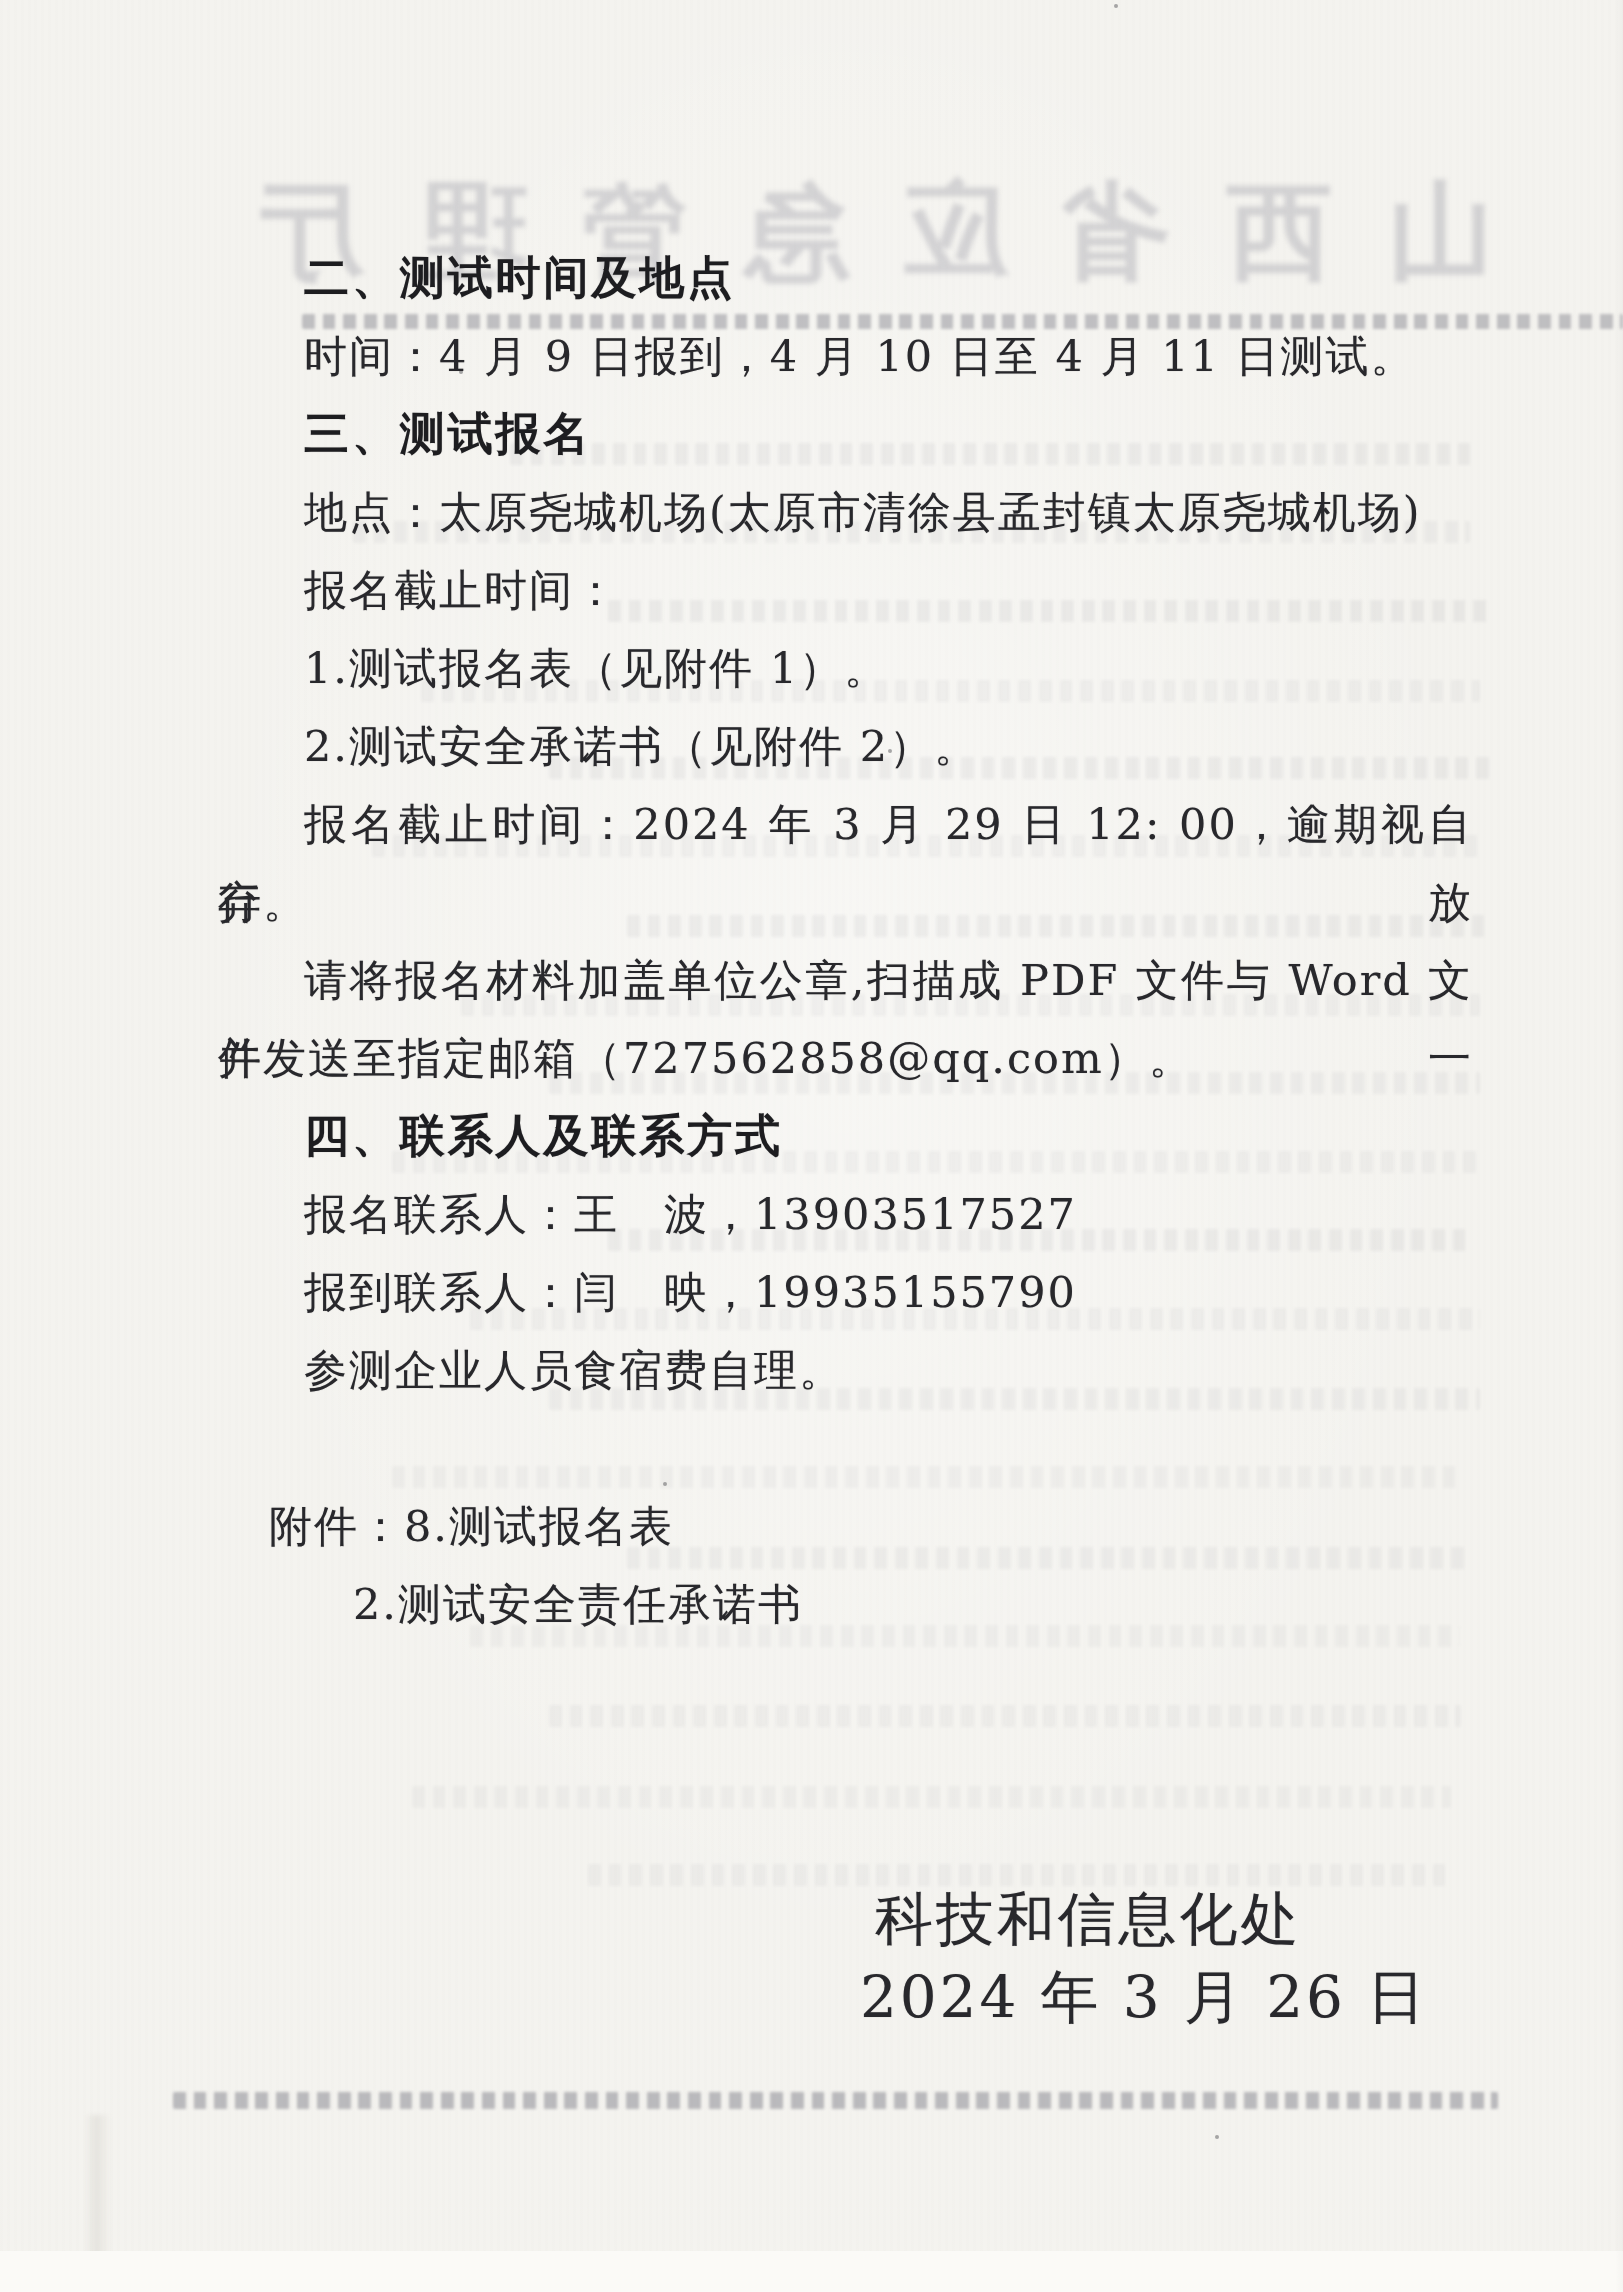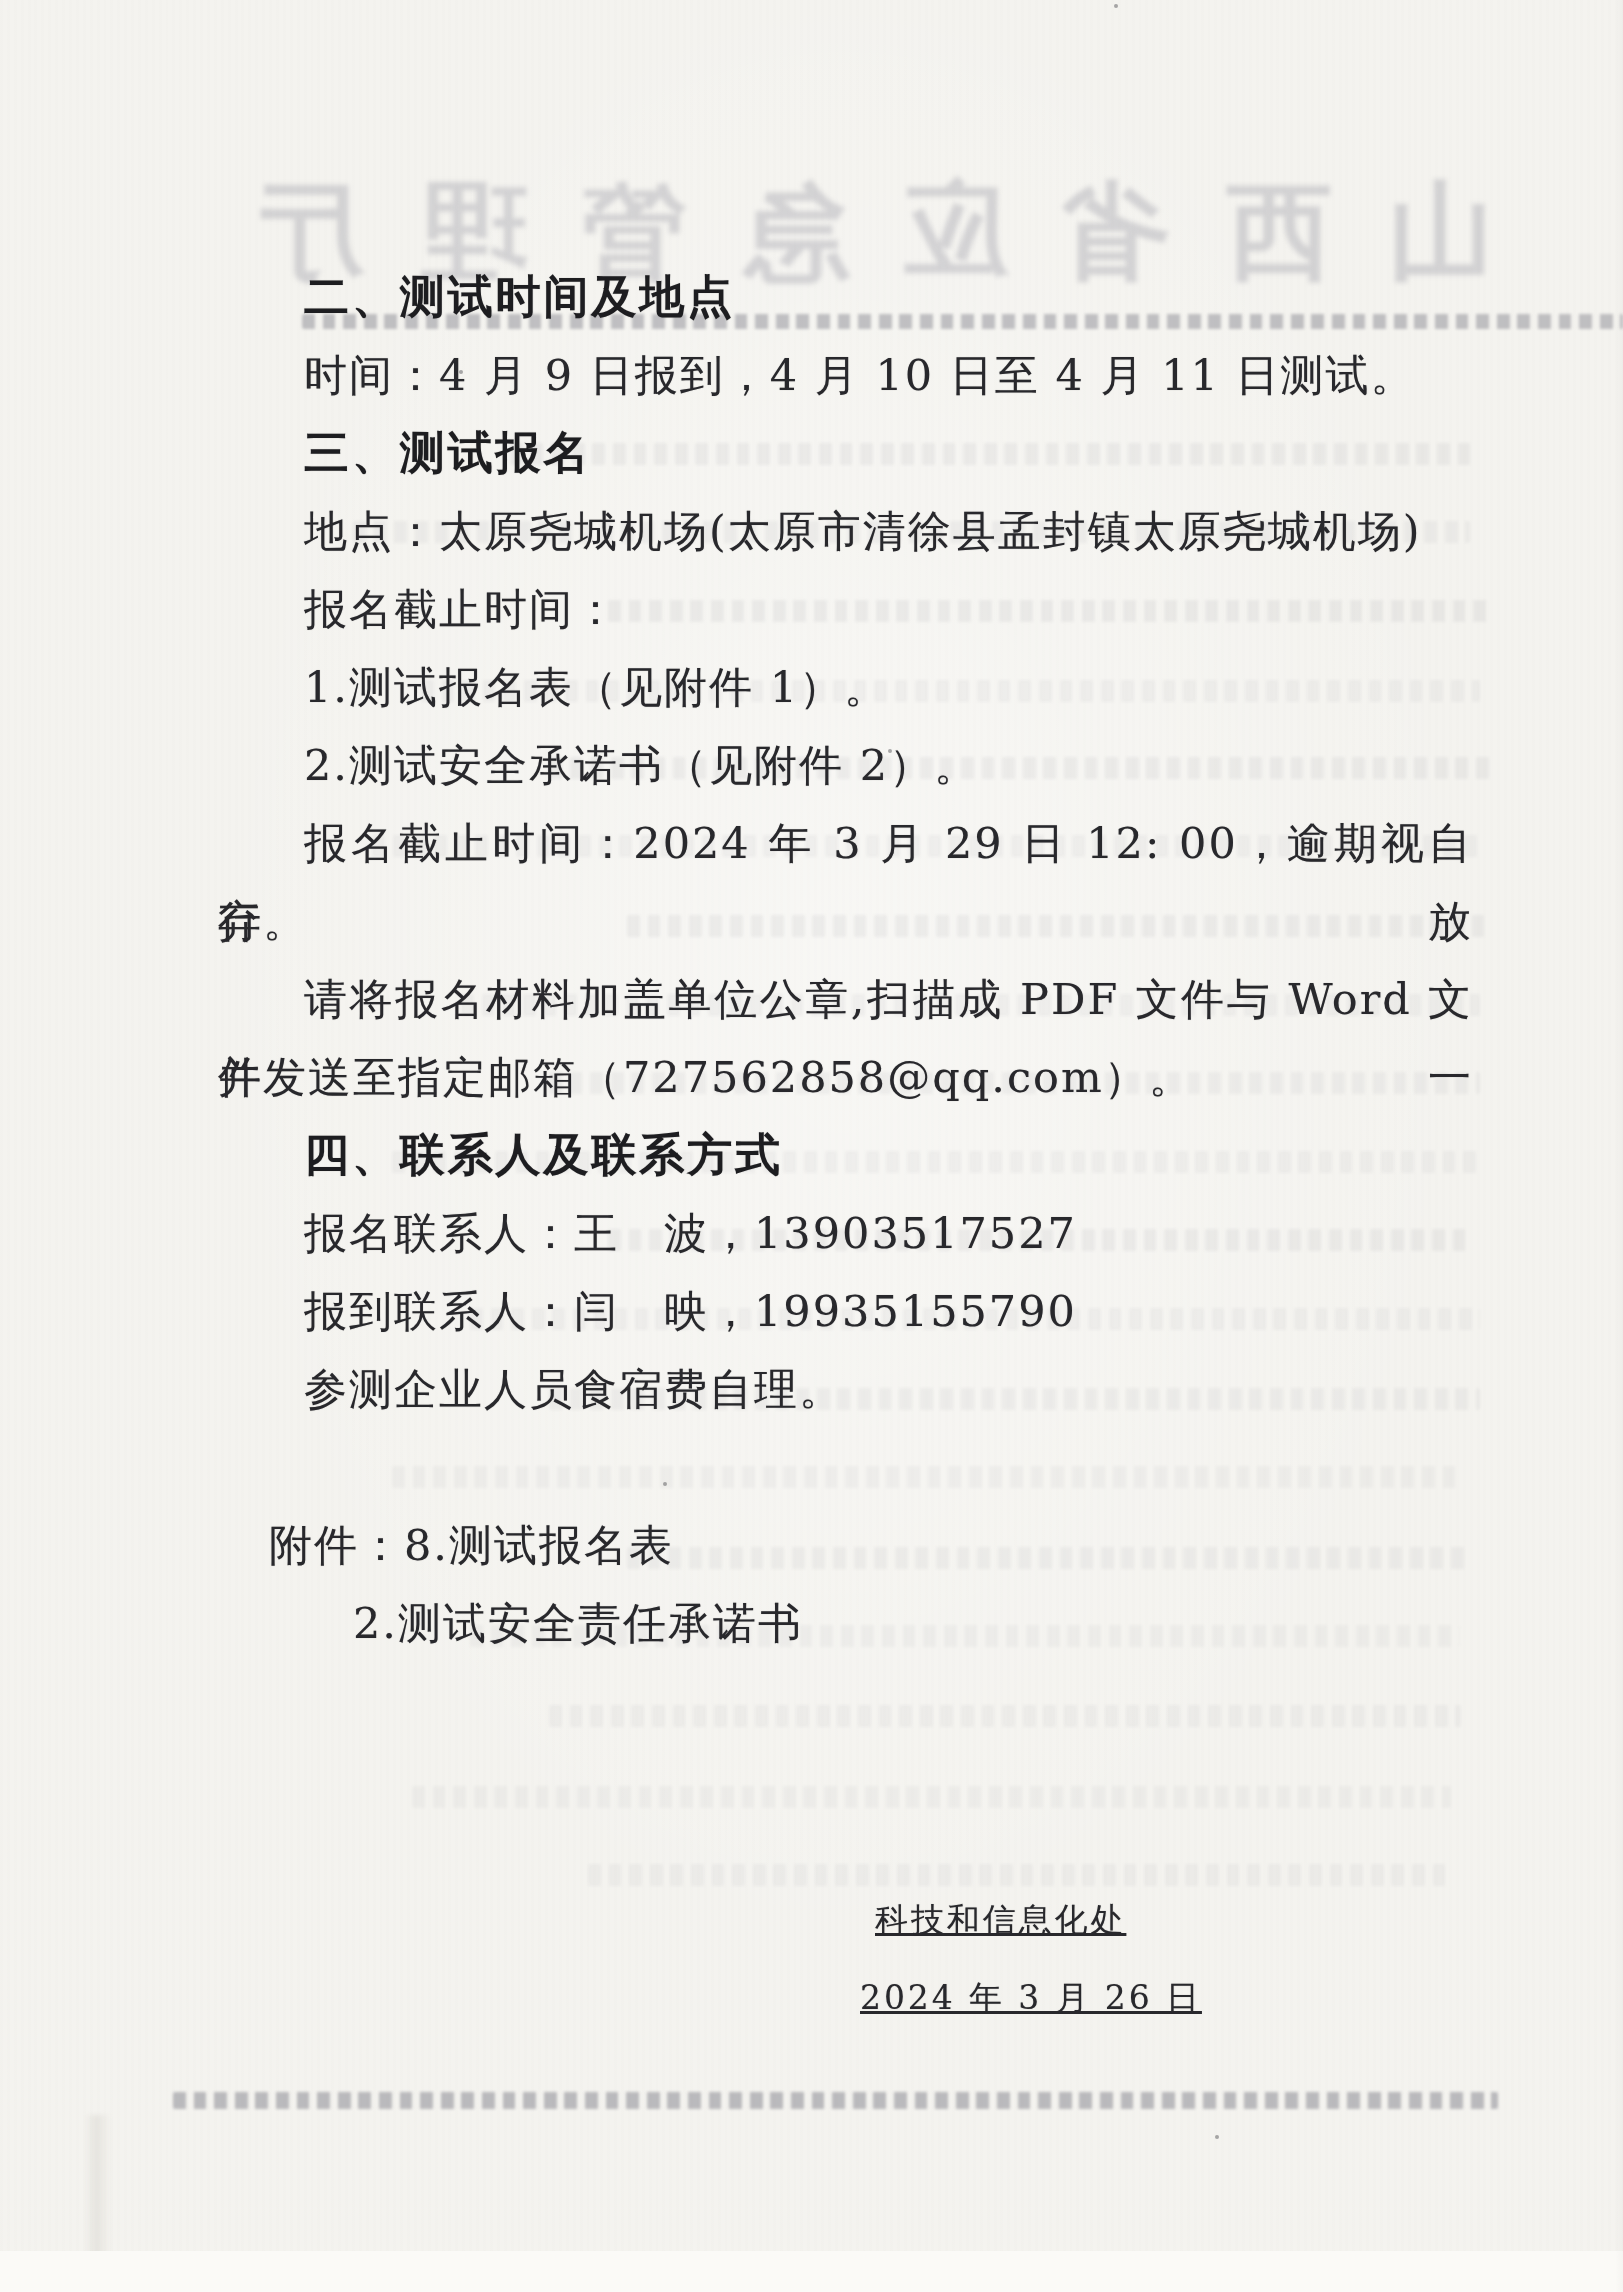--- a/index.html
+++ b/index.html
@@ -35,41 +35,41 @@
   .bottom-strip{
     position:absolute;left:0;top:2251px;width:1623px;height:41px;
     background:#fbfaf7;
   }
   .edge-shade{
     position:absolute;right:0;top:0;width:7.8px;height:2293px;
     background:linear-gradient(90deg, rgba(0,0,0,0), rgba(0,0,0,.025));
   }
   
   .textblock{
-    position:absolute;left:218px;top:258px;width:1255px;
+    position:absolute;left:218px;top:239px;width:1255px;
   }
   .line{
     height:78px;line-height:78px;font-size:43px;letter-spacing:2px;
     white-space:nowrap;
     text-shadow:0 0 1px rgba(40,40,44,.35);
   }
   .line.h{
     font-family:"DejaVu Sans","Liberation Sans",sans-serif;
     font-weight:700;font-size:45px;letter-spacing:2.9px;text-indent:86px;
     color:#1d1d20;
   }
   .line.p{text-indent:86px;}
   .line.cont{text-indent:0;}
   .line.stretch{white-space:normal;text-align:justify;text-align-last:justify;}
   .line.att{text-indent:51px;}
   .line.att2{text-indent:135px;}
   .line.blank{height:78px;}
   .sig{
-    position:absolute;font-size:33px;letter-spacing:2.9px;line-height:55px;
-    white-space:nowrap;text-shadow:0 0 1px rgba(40,40,44,.35);text-decoration:underline;
+    position:absolute;font-size:58px;letter-spacing:2.9px;line-height:55px;
+    white-space:nowrap;text-shadow:0 0 1px rgba(40,40,44,.35);
   }
   .sig.org{left:875px;top:1892px;}
   .sig.date{left:860px;top:1970px;}
 </style>
 </head>
 <body>
 
 <div class="ghost-title">山西省应急管理厅</div>
 
 <div id="artifacts">

